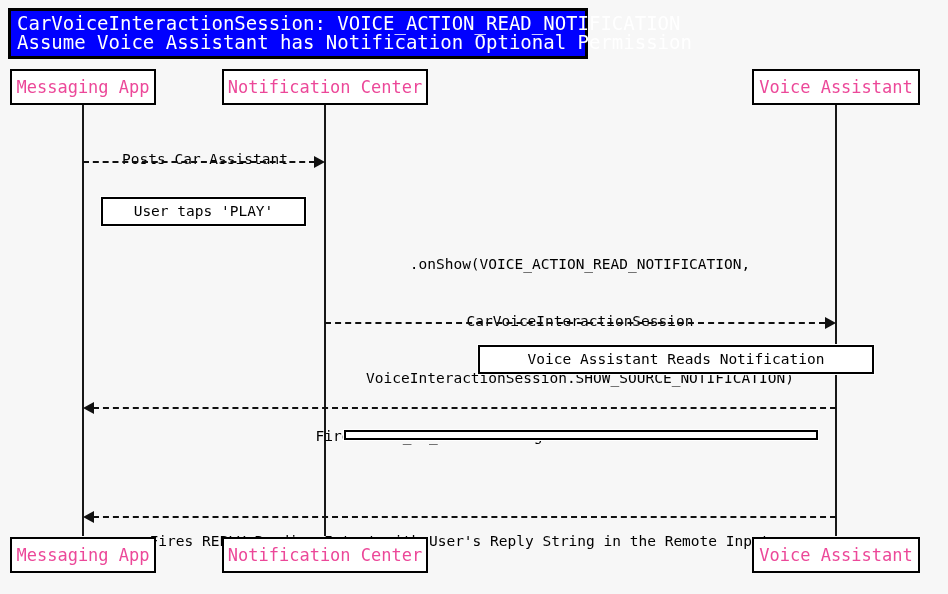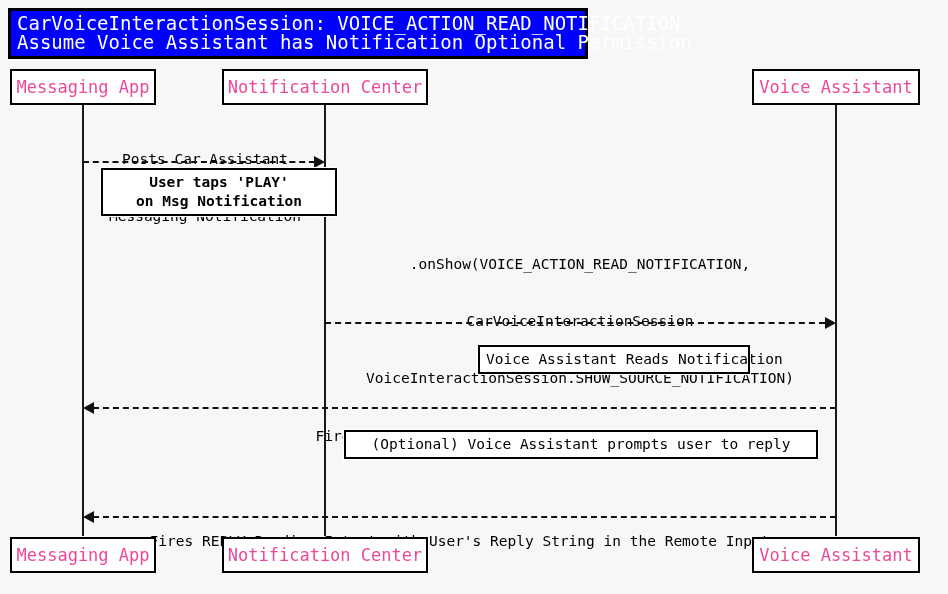--- a/index.html
+++ b/index.html
@@ -129,45 +129,43 @@
   <div class="participant" style="left:222px; top:69px; width:206px;">Notification Center</div>
   <div class="participant" style="left:752px; top:69px; width:168px;">Voice Assistant</div>
 
   <div class="msg-label multi" style="left:55px; top:112px; width:300px;">
     <div>Posts Car Assistant</div>
     <div>Messaging Notification</div>
   </div>
   <div class="msg-line" style="left:83px; top:161px; width:232px;"></div>
   <div class="arrowhead right" style="left:314px; top:156px;"></div>
 
-  <div class="note" style="left:101px; top:168px; width:236px;font-weight:bold;">
+  <div class="note" style="left:101px; top:197px; width:205px;">
     <div class="nline">User taps 'PLAY'</div>
-    <div class="nline">on Msg Notification</div>
   </div>
 
   <div class="msg-label multi" style="left:330px; top:217px; width:500px;">
     <div>.onShow(VOICE_ACTION_READ_NOTIFICATION,</div>
     <div>CarVoiceInteractionSession</div>
     <div>VoiceInteractionSession.SHOW_SOURCE_NOTIFICATION)</div>
   </div>
   <div class="msg-line" style="left:325px; top:322px; width:500px;"></div>
   <div class="arrowhead right" style="left:825px; top:317px;"></div>
 
-  <div class="note" style="left:478px; top:345px; width:272px;">
+  <div class="note" style="left:478px; top:345px; width:396px;">
     <div class="nline">Voice Assistant Reads Notification</div>
   </div>
 
   <div class="msg-label" style="left:83px; top:389px; width:753px;">
     <div>Fires MARK_AS_READ Pending Intent</div>
   </div>
   <div class="msg-line" style="left:93px; top:407px; width:743px;"></div>
   <div class="arrowhead left" style="left:83px; top:402px;"></div>
 
   <div class="note" style="left:344px; top:430px; width:474px;">
-    <div class="nline">(Optional) Voice Assistant prompts user to reply</div>
   </div>
 
   <div class="msg-label" style="left:83px; top:494px; width:753px;">
     <div>Fires REPLY Pending Intent with User's Reply String in the Remote Input</div>
   </div>
   <div class="msg-line" style="left:93px; top:516px; width:743px;"></div>
   <div class="arrowhead left" style="left:83px; top:511px;"></div>
 
   <div class="participant" style="left:10px; top:537px; width:146px;">Messaging App</div>
   <div class="participant" style="left:222px; top:537px; width:206px;">Notification Center</div>

